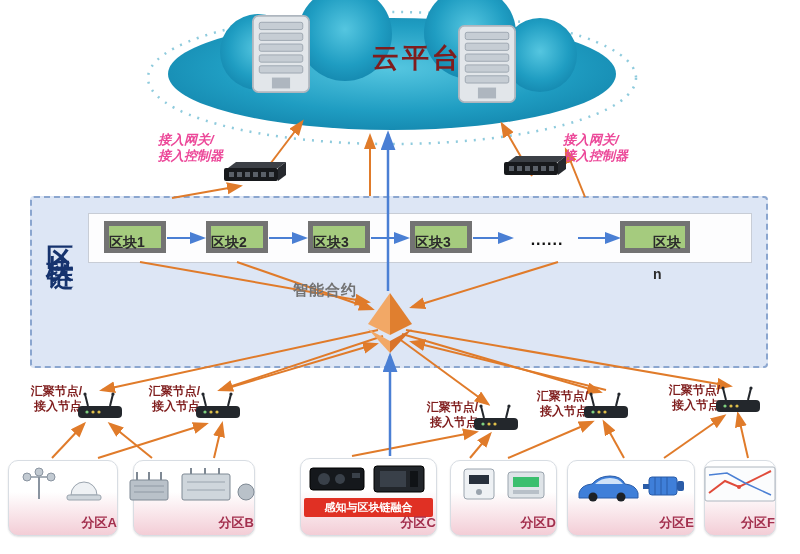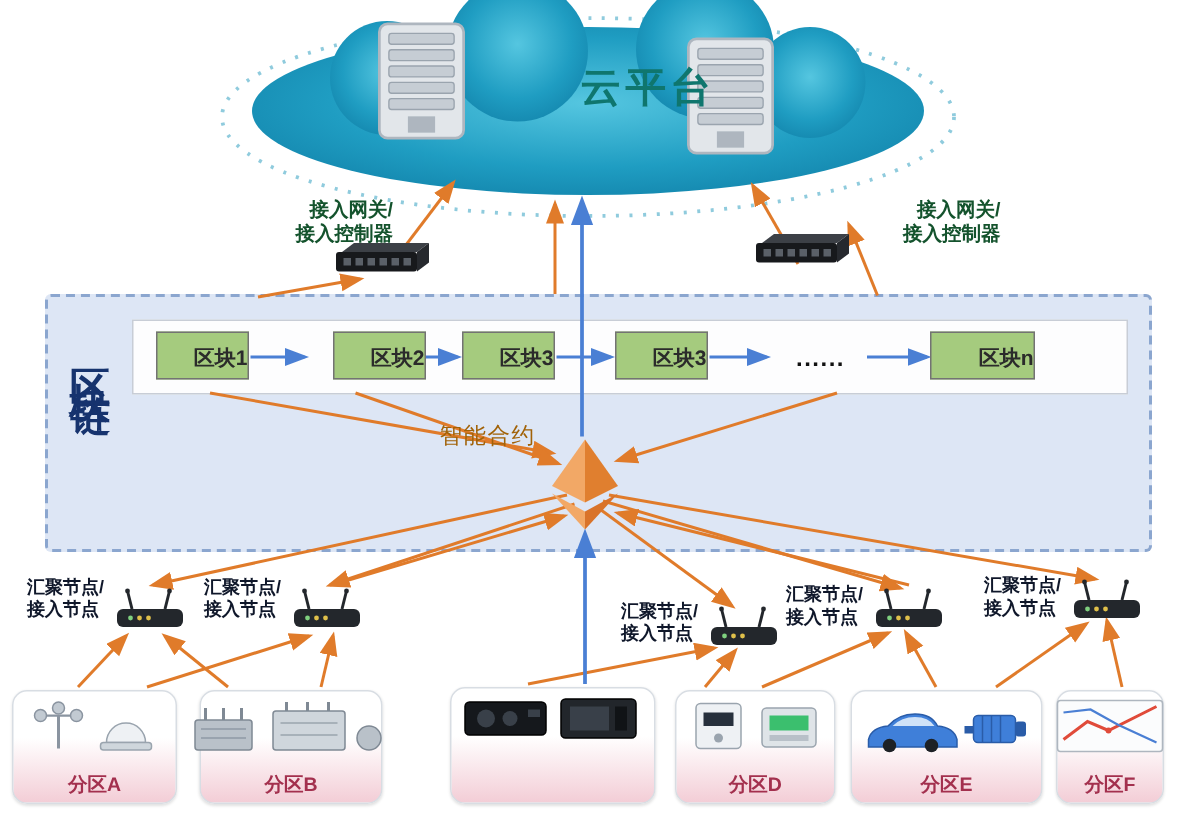--- a/index.html
+++ b/index.html
@@ -8,72 +8,72 @@
     font-family:"Liberation Sans",sans-serif;overflow:hidden;
   }
   
   .z1{z-index:1;} .z2{z-index:2;} .z3{z-index:3;}
   .abs{position:absolute;}
   svg{display:block;}
 
   
   .cloud-svg{left:140px;top:0;}
   .cloud-text{
-    left:372px;top:40px;width:120px;text-align:center;color:#0f766e;
+    left:372px;top:40px;width:120px;text-align:left;color:#7f1d1d;
     font-size:27px;font-weight:bold;letter-spacing:3px;
   }
 
   
   .gw-label{
-    width:104px;text-align:right;font-size:13px;font-weight:bold;
-    color:#14532d;line-height:16px;
+    width:104px;text-align:left;font-size:13px;font-weight:bold;
+    color:#ec4899;line-height:16px;font-style:italic;
   }
 
   
   .bc-box{
     left:30px;top:196px;width:738px;height:172px;
     background:#dde6f5;border:2px dashed #8ba6cf;border-radius:4px;
     box-sizing:border-box;
   }
   .bc-strip{
     left:88px;top:213px;width:664px;height:50px;background:#fdfdfe;
     border:1px solid #c8cdd6;box-sizing:border-box;
   }
   .bc-title{
     left:42px;top:224px;writing-mode:vertical-rl;text-orientation:upright;
     font-size:27px;font-weight:bold;color:#16336e;letter-spacing:9px;
   }
   .blk{
-    top:221px;height:32px;line-height:32px;width:62px;text-align:right;
-    background:#a5cb7e;border:1px solid #737373;font-weight:bold;
+    top:221px;height:32px;line-height:32px;width:62px;text-align:left;
+    background:#a5cb7e;border:5px solid #737373;font-weight:bold;
     font-size:14px;color:#2b2b2b;box-sizing:border-box;
   }
   .blk-dots{
     top:224px;left:515px;width:64px;text-align:center;background:none;border:none;
     font-weight:900;font-size:16px;letter-spacing:1px;color:#111;
   }
   .contract{
-    left:293px;top:281px;font-size:15px;font-weight:normal;color:#a16207;
+    left:293px;top:281px;font-size:15px;font-weight:bold;color:#737373;
     letter-spacing:1px;
   }
 
   
   .aggl{
-    width:64px;text-align:left;font-size:12px;font-weight:bold;
-    color:#0f172a;line-height:15px;
+    width:64px;text-align:right;font-size:12px;font-weight:bold;
+    color:#7f1d1d;line-height:15px;
   }
 
   
   .part{
     top:460px;height:76px;background:linear-gradient(#ffffff 42%,#f3cdd6 100%);
     border:1px solid #d8dde3;border-radius:10px;box-sizing:border-box;
     box-shadow:0 1px 2px rgba(0,0,0,.12);
   }
   .part-label{
-    position:absolute;left:0;right:0;bottom:3px;text-align:center;
+    position:absolute;left:0;right:0;bottom:3px;text-align:right;
     color:#a3304e;font-weight:bold;font-size:13px;
   }
   .part-icon{position:absolute;left:50%;transform:translateX(-50%);}
   .banner{
     position:absolute;left:3px;right:3px;top:39px;background:#e03024;
     color:#fff;font-size:11px;font-weight:bold;text-align:center;
     padding:2px 0;border-radius:2px;
   }
 </style>
 </head>
@@ -177,20 +177,22 @@
   <div class="abs z1 part" style="left:300px;top:458px;width:137px;height:78px;">
     <svg class="part-icon" style="top:3px;" width="126" height="32" viewBox="0 0 126 32">
       <rect x="4" y="6" width="54" height="22" rx="3" fill="#15181c" stroke="#000"></rect>
       <circle cx="18" cy="17" r="6" fill="#394049"></circle>
       <circle cx="34" cy="17" r="5" fill="#394049"></circle>
       <rect x="46" y="11" width="8" height="5" fill="#394049"></rect>
       <rect x="68" y="4" width="50" height="26" rx="3" fill="#22262b" stroke="#000"></rect>
       <rect x="74" y="9" width="26" height="16" fill="#394049"></rect>
       <rect x="104" y="9" width="8" height="16" fill="#101316"></rect>
     </svg>
+    <div class="banner">感知与区块链融合</div>
+    <div class="part-label">分区C</div>
   </div>
 
   <div class="abs z1 part" style="left:450px;width:107px;">
     <svg class="part-icon" style="top:4px;" width="96" height="38" viewBox="0 0 96 38">
       <rect x="8" y="4" width="30" height="30" rx="3" fill="#eef1f4" stroke="#9aa4ae"></rect>
       <rect x="13" y="10" width="20" height="9" fill="#27303c"></rect>
       <circle cx="23" cy="27" r="3" fill="#9aa4ae"></circle>
       <rect x="52" y="7" width="36" height="26" rx="3" fill="#dfe4e8" stroke="#9aa4ae"></rect>
       <rect x="57" y="12" width="26" height="10" fill="#3bbf6e"></rect>
       <rect x="57" y="25" width="26" height="4" fill="#b8c0c8"></rect>
@@ -260,21 +262,21 @@
 
     <line x1="167" y1="238" x2="203" y2="238" stroke="#4a7fd4" stroke-width="2" marker-end="url(#mb)"></line>
     <line x1="269" y1="238" x2="305" y2="238" stroke="#4a7fd4" stroke-width="2" marker-end="url(#mb)"></line>
     <line x1="371" y1="238" x2="407" y2="238" stroke="#4a7fd4" stroke-width="2" marker-end="url(#mb)"></line>
     <line x1="473" y1="238" x2="511" y2="238" stroke="#4a7fd4" stroke-width="2" marker-end="url(#mb)"></line>
     <line x1="578" y1="238" x2="618" y2="238" stroke="#4a7fd4" stroke-width="2" marker-end="url(#mb)"></line>
   </svg>
 
   <div class="abs z3 bc-title">区块链</div>
   <div class="abs z3 blk" style="left:104px;">区块1</div>
-  <div class="abs z3 blk" style="left:222px;">区块2</div>
+  <div class="abs z3 blk" style="left:206px;">区块2</div>
   <div class="abs z3 blk" style="left:308px;">区块3</div>
   <div class="abs z3 blk" style="left:410px;">区块3</div>
   <div class="abs z3 blk blk-dots">......</div>
   <div class="abs z3 blk" style="left:620px;width:70px;padding-left:28px;">区块n</div>
   <div class="abs z3 contract">智能合约</div>
 
   <svg class="abs z3" style="left:362px;top:291px;" width="56" height="64" viewBox="0 0 56 64">
     <polygon points="28,2 6,33 28,44" fill="#f2a866"></polygon>
     <polygon points="28,2 50,33 28,44" fill="#e07f2f"></polygon>
     <polygon points="6,38 28,50 28,62" fill="#f2a866"></polygon>

